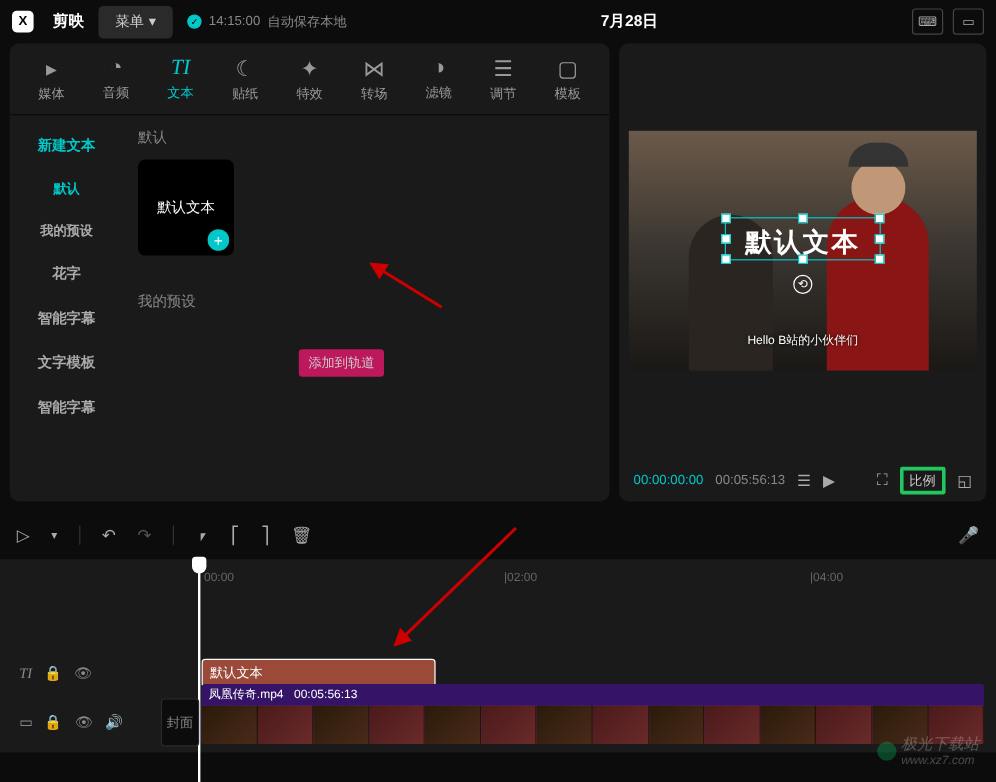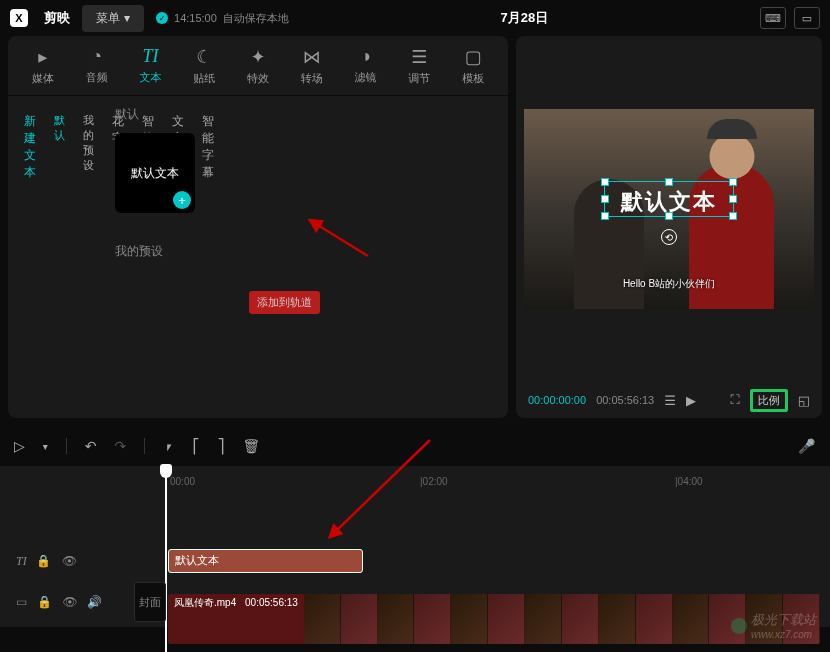--- a/index.html
+++ b/index.html
@@ -20,28 +20,28 @@
 
 .main-area { display: flex; height: 390px; gap: 8px; padding: 0 8px 8px 8px; }
 
 
 .left-panel { width: 500px; background: #1a1a1a; border-radius: 8px; display: flex; flex-direction: column; overflow: hidden; }
 .tab-row { height: 60px; display: flex; align-items: center; padding: 0 8px; border-bottom: 1px solid #0c0c0c; }
 .tab-item { flex: 1; display: flex; flex-direction: column; align-items: center; gap: 3px; color: #999; font-size: 11px; cursor: pointer; }
 .tab-item.active { color: #00c8c8; }
 .tab-icon { font-size: 18px; }
 .panel-body { flex: 1; display: flex; }
-.sidebar { width: 95px; display: flex; flex-direction: row; padding: 8px 8px; gap: 2px; }
+.sidebar { width: 95px; display: flex; flex-direction: column; padding: 8px 8px; gap: 2px; font-weight: bold; }
 .side-item { padding: 9px 8px; text-align: center; font-size: 12px; color: #aaa; cursor: pointer; border-radius: 4px; }
 .side-item.active { color: #00c8c8; }
 .content-area { flex: 1; padding: 10px 12px; position: relative; }
 .section-label { font-size: 12px; color: #888; margin-bottom: 10px; }
 .text-card { width: 80px; height: 80px; background: #000; border-radius: 6px; display: flex; align-items: center; justify-content: center; position: relative; color: #fff; font-size: 12px; cursor: pointer; }
 .add-btn { position: absolute; bottom: 4px; right: 4px; width: 18px; height: 18px; background: #00c8c8; border-radius: 50%; display: flex; align-items: center; justify-content: center; color: #fff; font-size: 13px; cursor: pointer; }
-.tooltip { position: absolute; top: 195px; left: 146px; background: #b91c1c; color: #ccc; padding: 4px 8px; font-size: 11px; border-radius: 3px; text-align: right; }
+.tooltip { position: absolute; top: 195px; left: 146px; background: #be185d; color: #ccc; padding: 4px 8px; font-size: 11px; border-radius: 3px; text-align: right; }
 .preset-label { font-size: 12px; color: #888; margin-top: 30px; }
 
 
 .arrow1 { position: absolute; top: 120px; left: 205px; pointer-events: none; }
 
 
 .right-panel { flex: 1; background: #1a1a1a; border-radius: 8px; display: flex; flex-direction: column; overflow: hidden; }
 .player-header { padding: 10px 14px; font-size: 13px; color: #fff; display: flex; justify-content: space-between; }
 .player-viewport { flex: 1; display: flex; align-items: center; justify-content: center; padding: 0 8px; }
 .video-frame { width: 295px; height: 200px; background: linear-gradient(180deg, #6b5a4a 0%, #3a3530 50%, #1a1815 100%); position: relative; overflow: hidden; }
@@ -69,21 +69,21 @@
 
 .timeline { flex: 1; background: #1a1a1a; position: relative; padding-top: 4px; }
 .ruler { height: 22px; display: flex; align-items: center; position: relative; padding-left: 165px; color: #666; font-size: 10px; }
 .ruler-mark { position: absolute; }
 .playhead { position: absolute; left: 165px; top: 0; width: 2px; height: 200px; background: #fff; }
 .playhead::before { content: ''; position: absolute; top: -2px; left: -5px; width: 12px; height: 14px; background: #fff; border-radius: 3px 3px 6px 6px; }
 .track-row { height: 28px; display: flex; align-items: center; position: relative; margin-bottom: 2px; }
 .track-controls { width: 130px; display: flex; align-items: center; gap: 10px; padding-left: 16px; color: #888; font-size: 12px; }
 .track-cover { width: 32px; height: 40px; background: #0c0c0c; border: 1px solid #2a2a2a; border-radius: 3px; display: flex; align-items: center; justify-content: center; font-size: 11px; color: #888; margin-left: 4px; }
 .text-clip { position: absolute; left: 168px; top: 83px; width: 195px; height: 24px; background: #9b4a3a; border: 1px solid #fff; border-radius: 3px; padding: 3px 6px; color: #fff; font-size: 11px; }
-.video-track { position: absolute; left: 168px; top: 128px; right: 10px; height: 50px; background: #7f1d1d; border-radius: 3px; overflow: hidden; display: flex; flex-direction: row; }
+.video-track { position: absolute; left: 168px; top: 104px; right: 10px; height: 50px; background: #4c1d95; border-radius: 3px; overflow: hidden; display: flex; flex-direction: column; }
 .video-label { padding: 2px 6px; color: #fff; font-size: 10px; background: rgba(0,0,0,0.3); }
 .video-thumbs { flex: 1; display: flex; }
 .thumb { flex: 1; background: linear-gradient(135deg, #2a1a0a, #4a2a1a); border-right: 1px solid rgba(0,0,0,0.3); }
 .thumb:nth-child(even) { background: linear-gradient(135deg, #4a1a1a, #6a2a2a); }
 
 
 .arrow2 { position: absolute; top: 432px; left: 300px; pointer-events: none; z-index: 100; }
 
 
 .watermark { position: absolute; bottom: 12px; right: 14px; color: rgba(255,255,255,0.25); font-size: 13px; font-style: italic; display: flex; align-items: center; gap: 4px; }

